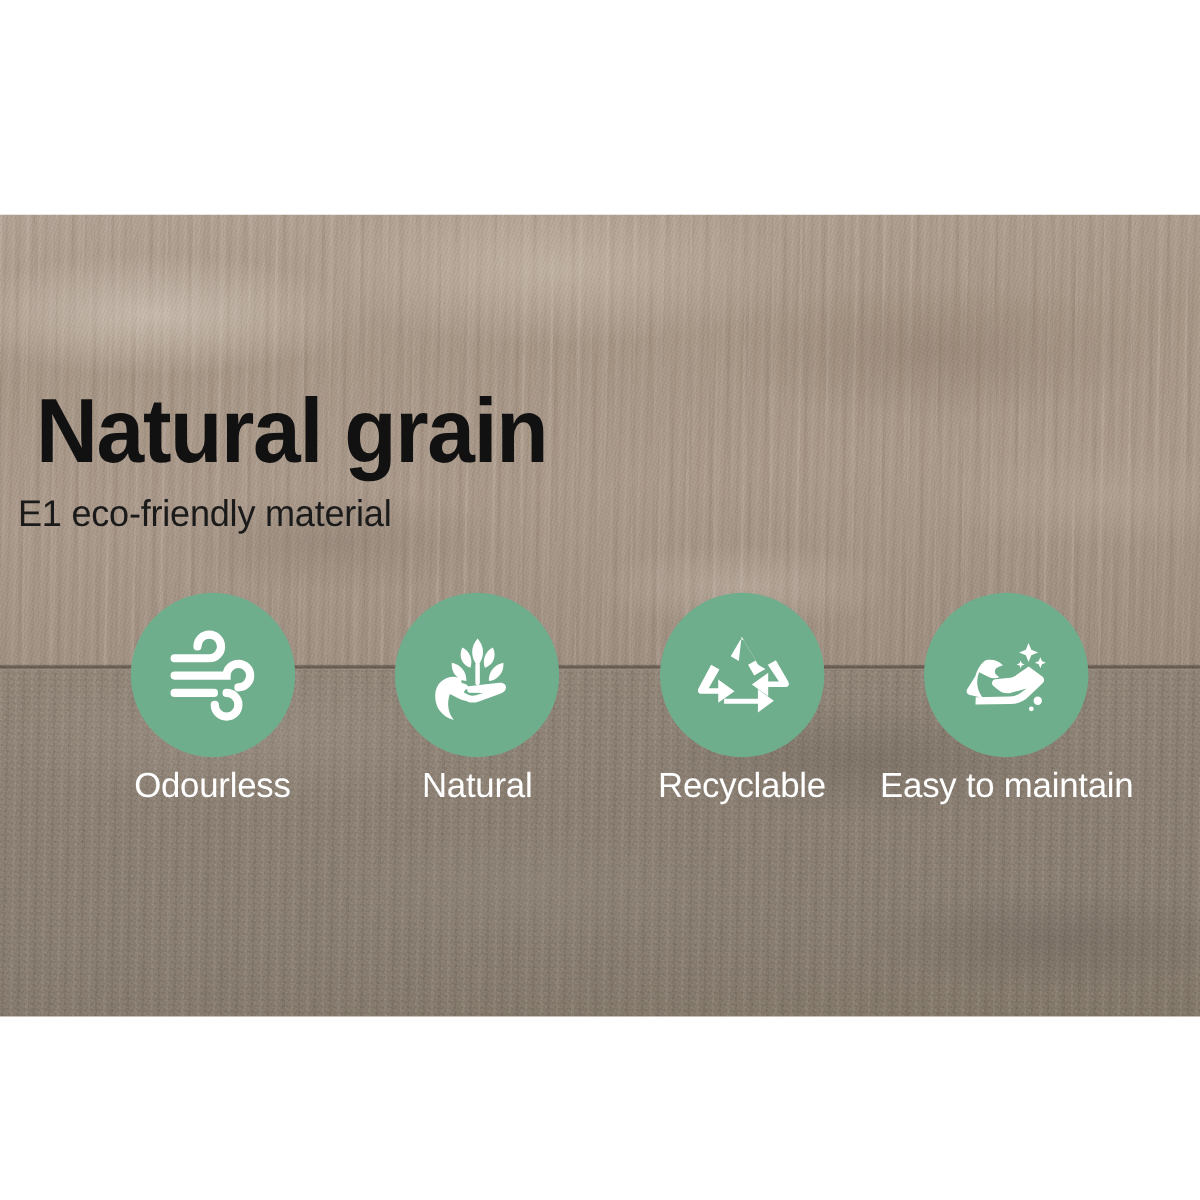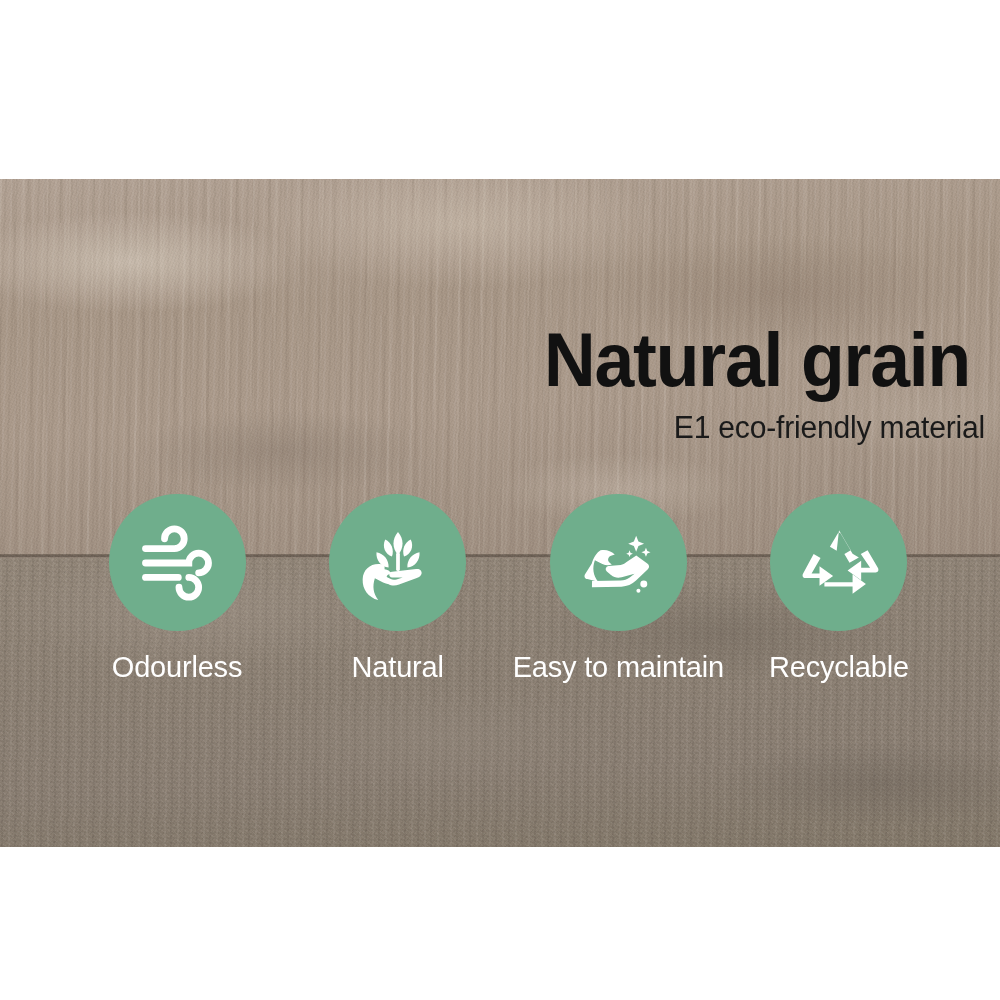--- a/index.html
+++ b/index.html
@@ -111,21 +111,21 @@
         rgba(0,0,0,0) 1px, rgba(0,0,0,0) 3px);
     pointer-events: none;
   }
 
   
   .headline-block {
     position: absolute;
     left: 0;
     top: 322px;
     width: 1000px;
-    text-align: right;
+    text-align: left;
   }
   .headline {
     margin: 0;
     font-family: "Liberation Sans Narrow", "Liberation Sans", sans-serif;
     font-size: 76px;
     font-weight: 700;
     line-height: 1.0;
     color: #111111;
     letter-spacing: -1.2px;
     transform: scaleX(.94);
@@ -159,21 +159,21 @@
   .feature-badge {
     width: 137px;
     height: 137px;
     border-radius: 50%;
     display: flex;
     align-items: center;
     justify-content: center;
   }
   .feature-badge svg { display: block; }
   .feature-label {
-    margin-top: 22px;
+    margin-top: 10px;
     font-size: 29px;
     font-weight: 400;
     line-height: 1;
     color: #ffffff;
     white-space: nowrap;
     letter-spacing: -0.2px;
   }
 </style>
 </head>
 <body>
@@ -222,20 +222,37 @@
                      l-13.2 4.8 c-3 1.1 -5.6 1.0 -8.2 -0.4 l-6.3 -3.4 l1.9 -3.4 l6.0 3.0
                      c1.6 0.8 3.0 0.9 4.7 0.4 l4.6 -1.4 l-7.9 -0.1 a2.1 2.1 0 0 1 0 -4.2 z"></path>
             <path d="M22.0 36.6 c2.3 0.2 4.0 1.4 5.2 3.2 l-1.8 0.5 a2.6 2.6 0 0 0 -1.2 4.3
                      l3.3 2.6 c-2.3 0.7 -4.4 0.4 -6.6 -0.7 l-6.1 -3.1
                      c-2.0 6.0 -1.2 11.4 2.5 16.2 c-7.5 -2.2 -11.9 -8.0 -11.6 -15.6
                      c0.3 -6.9 5.5 -11.5 12.4 -11.2 c1.4 0.1 2.6 0.3 3.9 0.8 z"></path>
           </svg>
         </span>
       </div>
       <div class="feature-label">Natural</div>
+    </div>
+
+    <div class="feature">
+      <div class="feature-badge" style="background:#6fae8c;">
+        <span>
+          <svg width="82" height="82" viewBox="0 0 64 64" fill="#ffffff">
+            <path d="M32 6.5 l9.2 15.6 l-5.0 2.9 l4.0 6.9 l7.3 -4.2 l-4.9 -2.9 l-9.2 -15.6
+                     c-0.6 -1.0 -1.9 -1.0 -2.5 0 l-6.0 10.2 l5.3 3.1 z"></path>
+            <path d="M49.0 25.0 l5.3 -3.0 l8.0 13.8 c1.0 1.8 0.3 3.6 -1.7 3.6 l-11.3 0 l0 6.0
+                     l-10.6 -7.6 l10.6 -7.6 l0 5.6 l7.0 0 z"></path>
+            <path d="M12.2 25.0 l5.4 3.1 l-7.0 12.1 l6.2 0 l0 -5.7 l10.6 7.6 l-10.6 7.6 l0 -5.9
+                     l-11.0 0 c-2.0 0 -2.8 -1.8 -1.8 -3.6 z"></path>
+            <path d="M20.6 47.0 l22.0 0 l0 -6.2 l10.4 7.6 l-10.4 7.6 l0 -5.7 l-22.0 0 z"></path>
+          </svg>
+        </span>
+      </div>
+      <div class="feature-label">Recyclable</div>
     </div>
 
     <div class="feature">
       <div class="feature-badge" style="background:#6fae8c;">
         <span>
           <svg width="86" height="86" viewBox="0 0 64 64" fill="#ffffff">
             <path d="M45.5 11.8 l1.7 4.2 l4.2 1.7 l-4.2 1.7 l-1.7 4.2 l-1.7 -4.2 l-4.2 -1.7
                      l4.2 -1.7 z"></path>
             <path d="M52.8 20.6 l1.0 2.4 l2.4 1.0 l-2.4 1.0 l-1.0 2.4 l-1.0 -2.4 l-2.4 -1.0
                      l2.4 -1.0 z"></path>
@@ -250,31 +267,14 @@
                      l-9.6 2.6 c-2.9 0.8 -5.6 0.2 -7.9 -1.7 l-3.1 -2.5 a2.3 2.3 0 0 1 1.2 -4.1
                      l9.1 -0.9 c1.6 -0.2 2.9 -0.8 4.1 -1.9 z"></path>
             <circle cx="51.2" cy="47.6" r="2.6"></circle>
             <circle cx="47.2" cy="52.6" r="1.5"></circle>
           </svg>
         </span>
       </div>
       <div class="feature-label">Easy to maintain</div>
     </div>
 
-    <div class="feature">
-      <div class="feature-badge" style="background:#6fae8c;">
-        <span>
-          <svg width="82" height="82" viewBox="0 0 64 64" fill="#ffffff">
-            <path d="M32 6.5 l9.2 15.6 l-5.0 2.9 l4.0 6.9 l7.3 -4.2 l-4.9 -2.9 l-9.2 -15.6
-                     c-0.6 -1.0 -1.9 -1.0 -2.5 0 l-6.0 10.2 l5.3 3.1 z"></path>
-            <path d="M49.0 25.0 l5.3 -3.0 l8.0 13.8 c1.0 1.8 0.3 3.6 -1.7 3.6 l-11.3 0 l0 6.0
-                     l-10.6 -7.6 l10.6 -7.6 l0 5.6 l7.0 0 z"></path>
-            <path d="M12.2 25.0 l5.4 3.1 l-7.0 12.1 l6.2 0 l0 -5.7 l10.6 7.6 l-10.6 7.6 l0 -5.9
-                     l-11.0 0 c-2.0 0 -2.8 -1.8 -1.8 -3.6 z"></path>
-            <path d="M20.6 47.0 l22.0 0 l0 -6.2 l10.4 7.6 l-10.4 7.6 l0 -5.7 l-22.0 0 z"></path>
-          </svg>
-        </span>
-      </div>
-      <div class="feature-label">Recyclable</div>
-    </div>
-
   </div>
 </div>
 
 </body></html>

